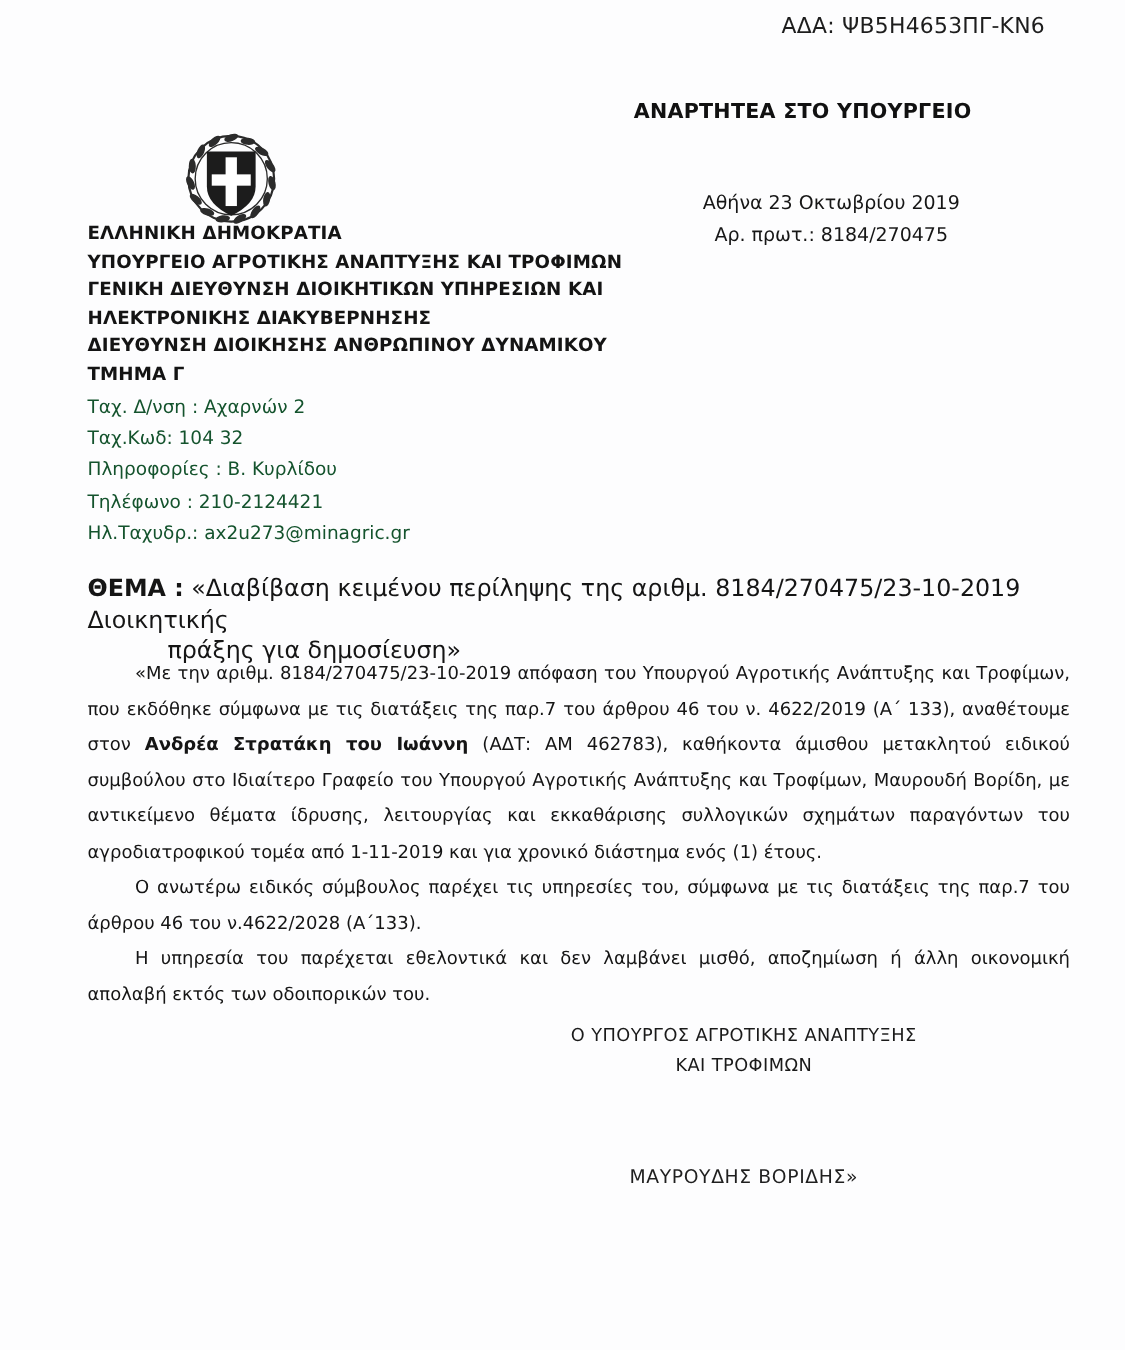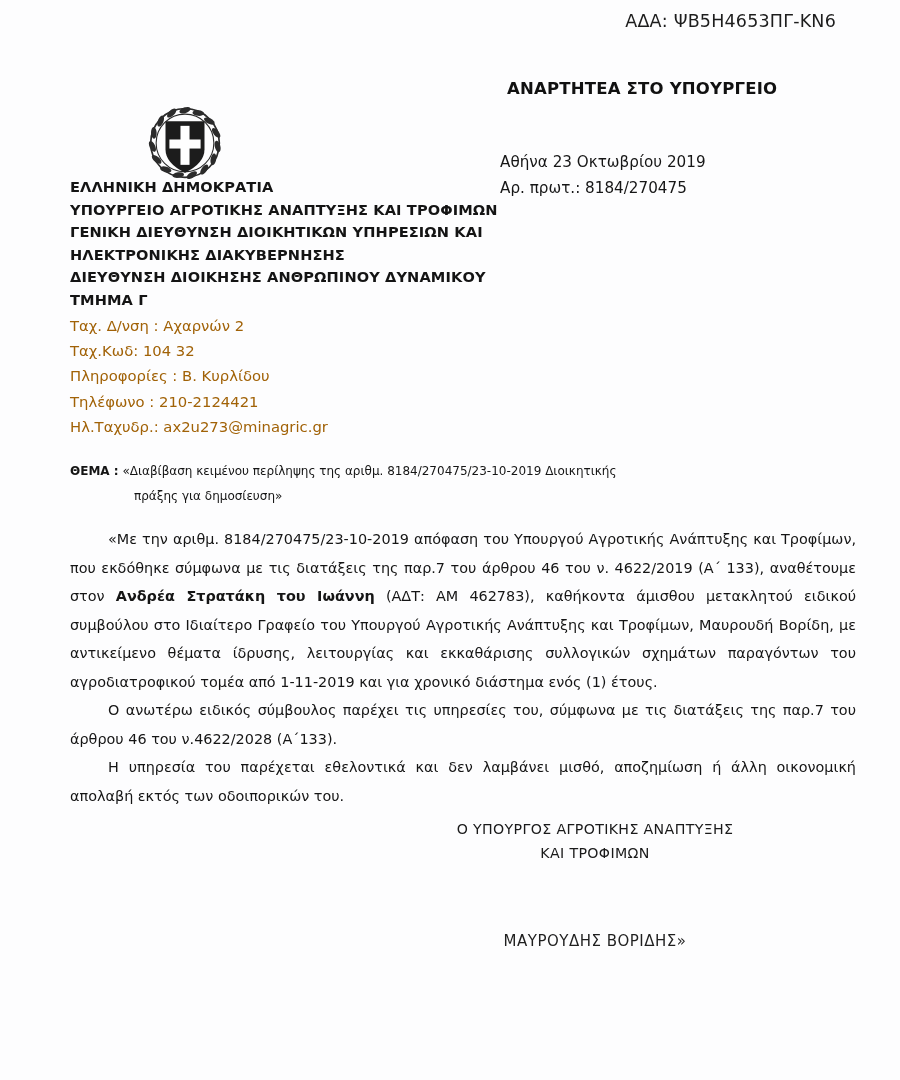--- a/index.html
+++ b/index.html
@@ -103,46 +103,46 @@
   }
   .contact {
     position: absolute;
     top: 313px;
     left: 70px;
     width: 430px;
   }
   .ct-line {
     font-size: 14.8px;
     line-height: 25.2px;
-    color: #a16207;
+    color: #14532d;
     white-space: nowrap;
   }
 
   
   .datebox {
     position: absolute;
     top: 149px;
     left: 500px;
     width: 330px;
   }
   .datebox .d-row {
     font-size: 15.2px;
     line-height: 26px;
     color: #161616;
     white-space: nowrap;
-    text-align: left;
+    text-align: center;
   }
 
   
   .subject {
     position: absolute;
     top: 459px;
     left: 70px;
     width: 790px;
-    font-size: 12px;
+    font-size: 19px;
     line-height: 24.5px;
     color: #151515;
   }
   .subject .lbl { font-weight: bold; }
   .subject .l2 { padding-left: 64px; }
 
   
   .body-text {
     position: absolute;
     top: 525px;

